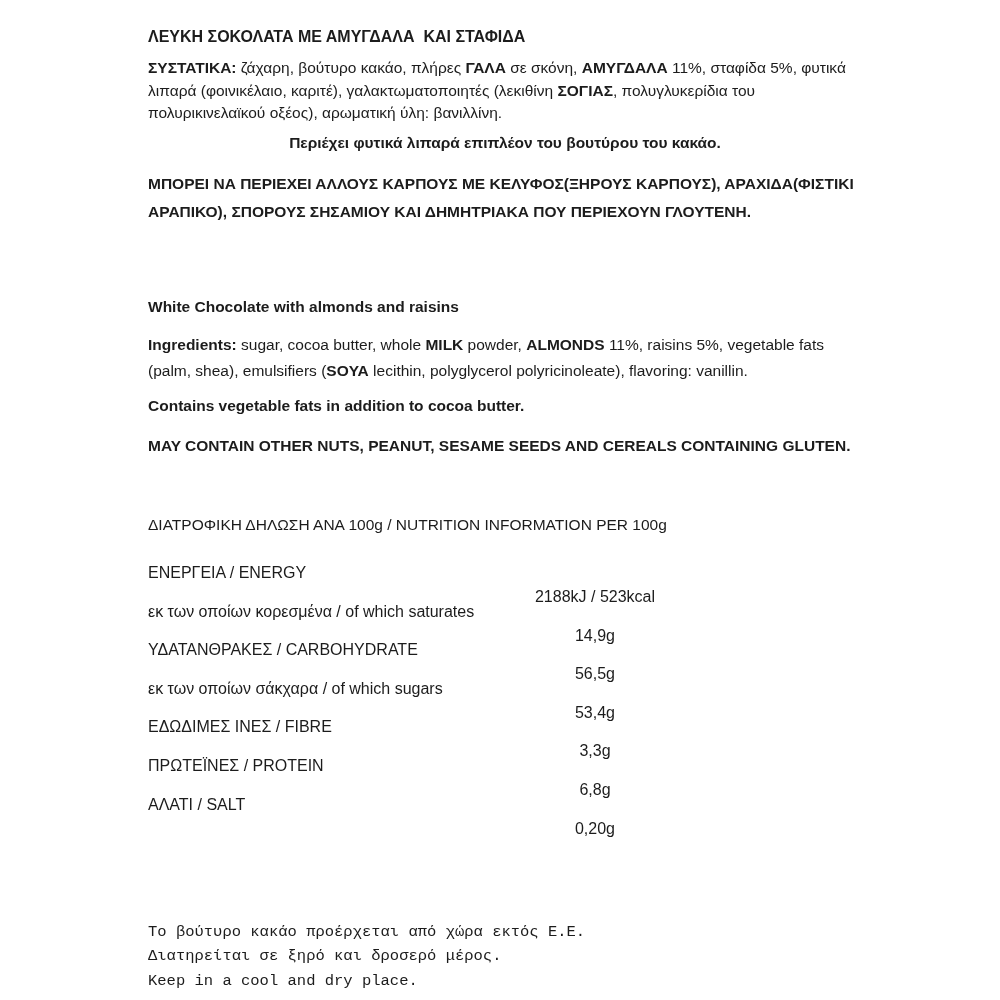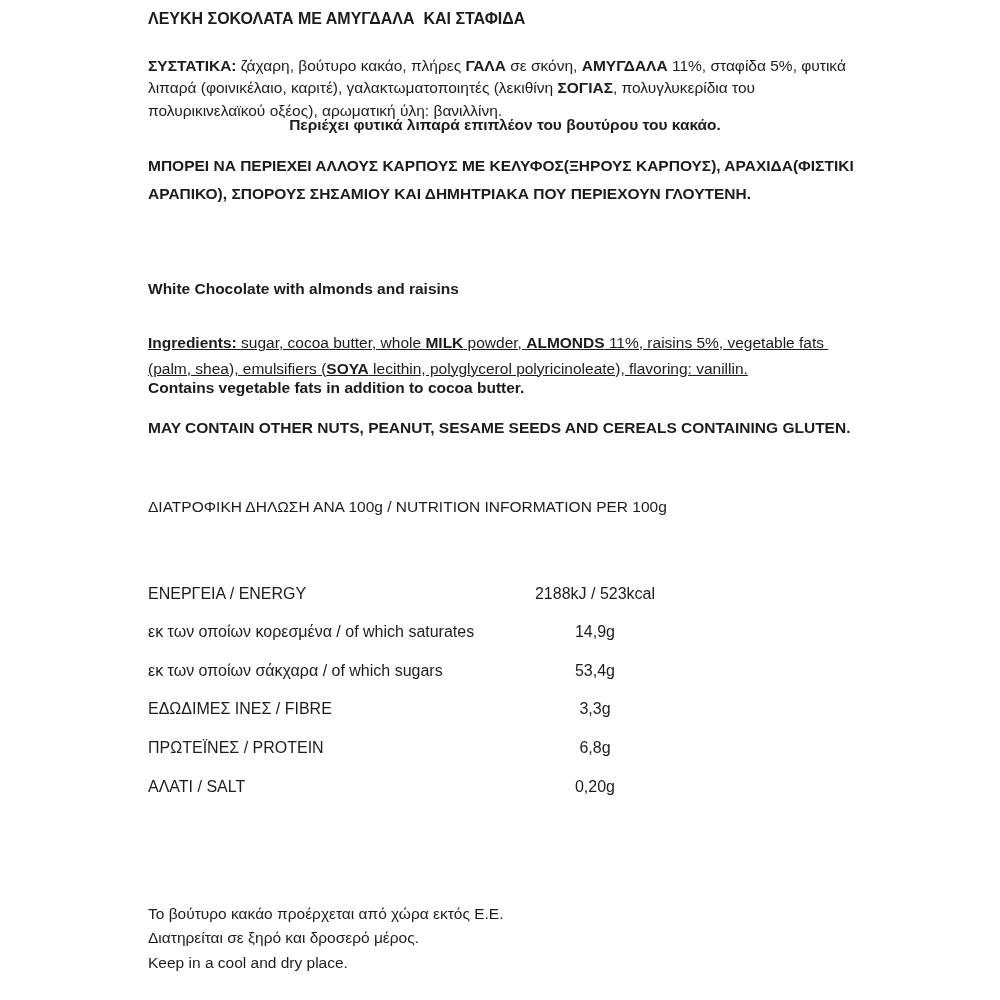--- a/index.html
+++ b/index.html
@@ -20,20 +20,21 @@
     left: 148px;
     top: 0;
     width: 714px;
     height: 1000px;
   }
   .blk {
     position: absolute;
     left: 0;
     font-size: 15.5px;
     line-height: 22px;
+    margin-top: 18px;
   }
   .b { font-weight: 700; }
   .seg { white-space: pre-wrap; }
 
   .doc-title {
     top: 8px;
     font-size: 16px;
     font-weight: 700;
     white-space: pre-wrap;
   }
@@ -56,21 +57,20 @@
   }
   .en-title {
     top: 278px;
     font-weight: 700;
     white-space: nowrap;
   }
   .en-ingredients {
     top: 314px;
     width: 714px;
     line-height: 26px;
-    text-decoration: underline;
   }
   .en-fat-note {
     top: 377px;
     width: 760px;
     font-weight: 700;
   }
   .en-allergen {
     top: 417px;
     font-weight: 700;
     white-space: nowrap;
@@ -82,37 +82,38 @@
   .ntable {
     position: absolute;
     top: 564px;
     left: 0;
     width: 620px;
   }
   .nrow {
     position: relative;
     height: 38.6px;
     display: flex;
-    align-items: flex-end;
+    align-items: flex-start;
   }
   .nlabel {
     white-space: nowrap;
   }
   .nvalue {
     position: absolute;
     left: 312px;
     width: 270px;
     text-align: center;
     white-space: nowrap;
     margin-top: 24px;
   }
   .storage {
     top: 902px;
     width: 714px;
     line-height: 24.3px;
+    font-family: Liberation Mono, monospace;
   }
   .storage-line { white-space: nowrap; }
 </style>
 </head>
 <body>
 
 <div class="sheet">
 
   <div class="blk doc-title">ΛΕΥΚΗ ΣΟΚΟΛΑΤΑ ΜΕ ΑΜΥΓΔΑΛΑ  ΚΑΙ ΣΤΑΦΙΔΑ</div>
 
@@ -135,20 +136,24 @@
   <div class="ntable">
     <div class="nrow">
       <span class="nlabel">ΕΝΕΡΓΕΙΑ / ENERGY</span>
       <span class="nvalue">2188kJ / 523kcal</span>
     </div>
     <div class="nrow">
       <span class="nlabel">εκ των οποίων κορεσμένα / of which saturates</span>
       <span class="nvalue">14,9g</span>
     </div>
     <div class="nrow">
+      <span class="nlabel">ΥΔΑΤΑΝΘΡΑΚΕΣ / CARBOHYDRATE</span>
+      <span class="nvalue">56,5g</span>
+    </div>
+    <div class="nrow">
       <span class="nlabel">εκ των οποίων σάκχαρα / of which sugars</span>
       <span class="nvalue">53,4g</span>
     </div>
     <div class="nrow">
       <span class="nlabel">ΕΔΩΔΙΜΕΣ ΙΝΕΣ / FIBRE</span>
       <span class="nvalue">3,3g</span>
     </div>
     <div class="nrow">
       <span class="nlabel">ΠΡΩΤΕΪΝΕΣ / PROTEIN</span>
       <span class="nvalue">6,8g</span>

